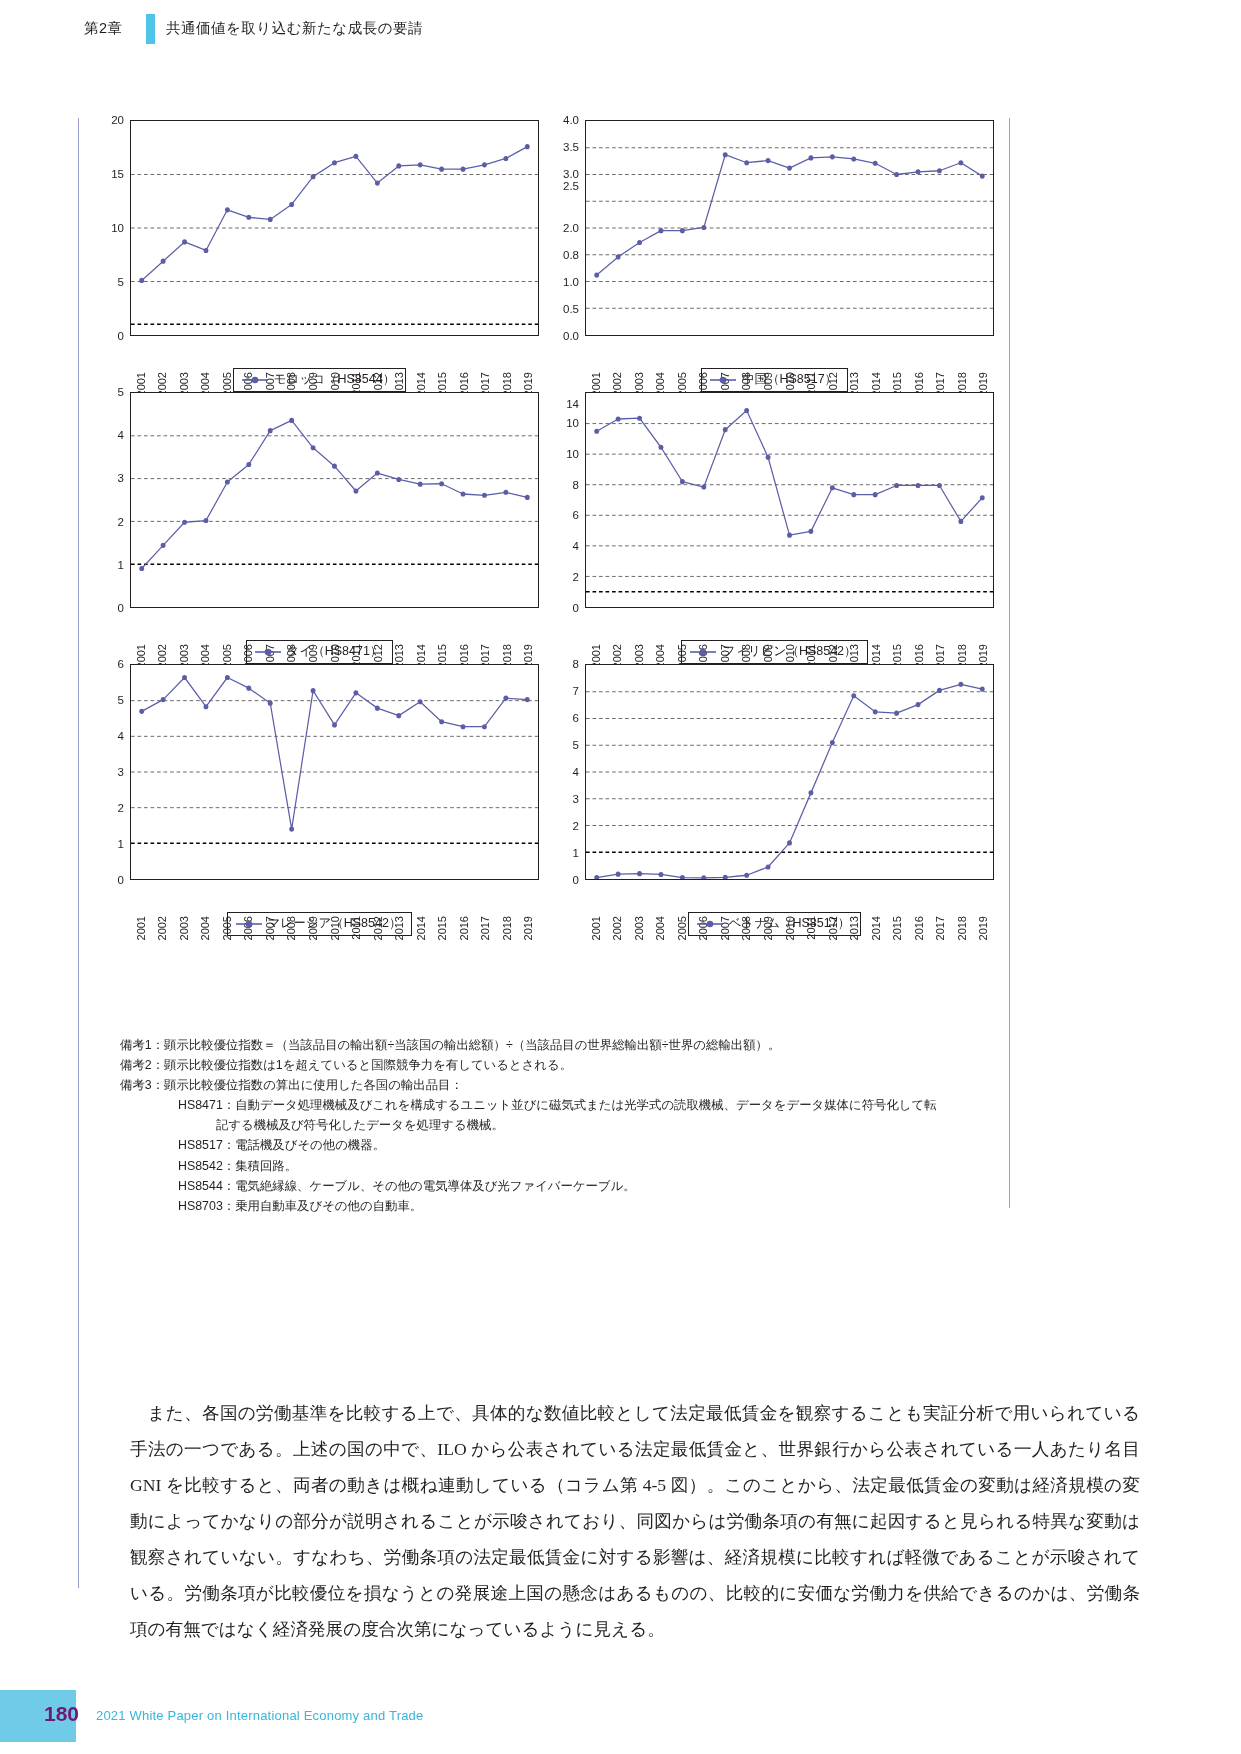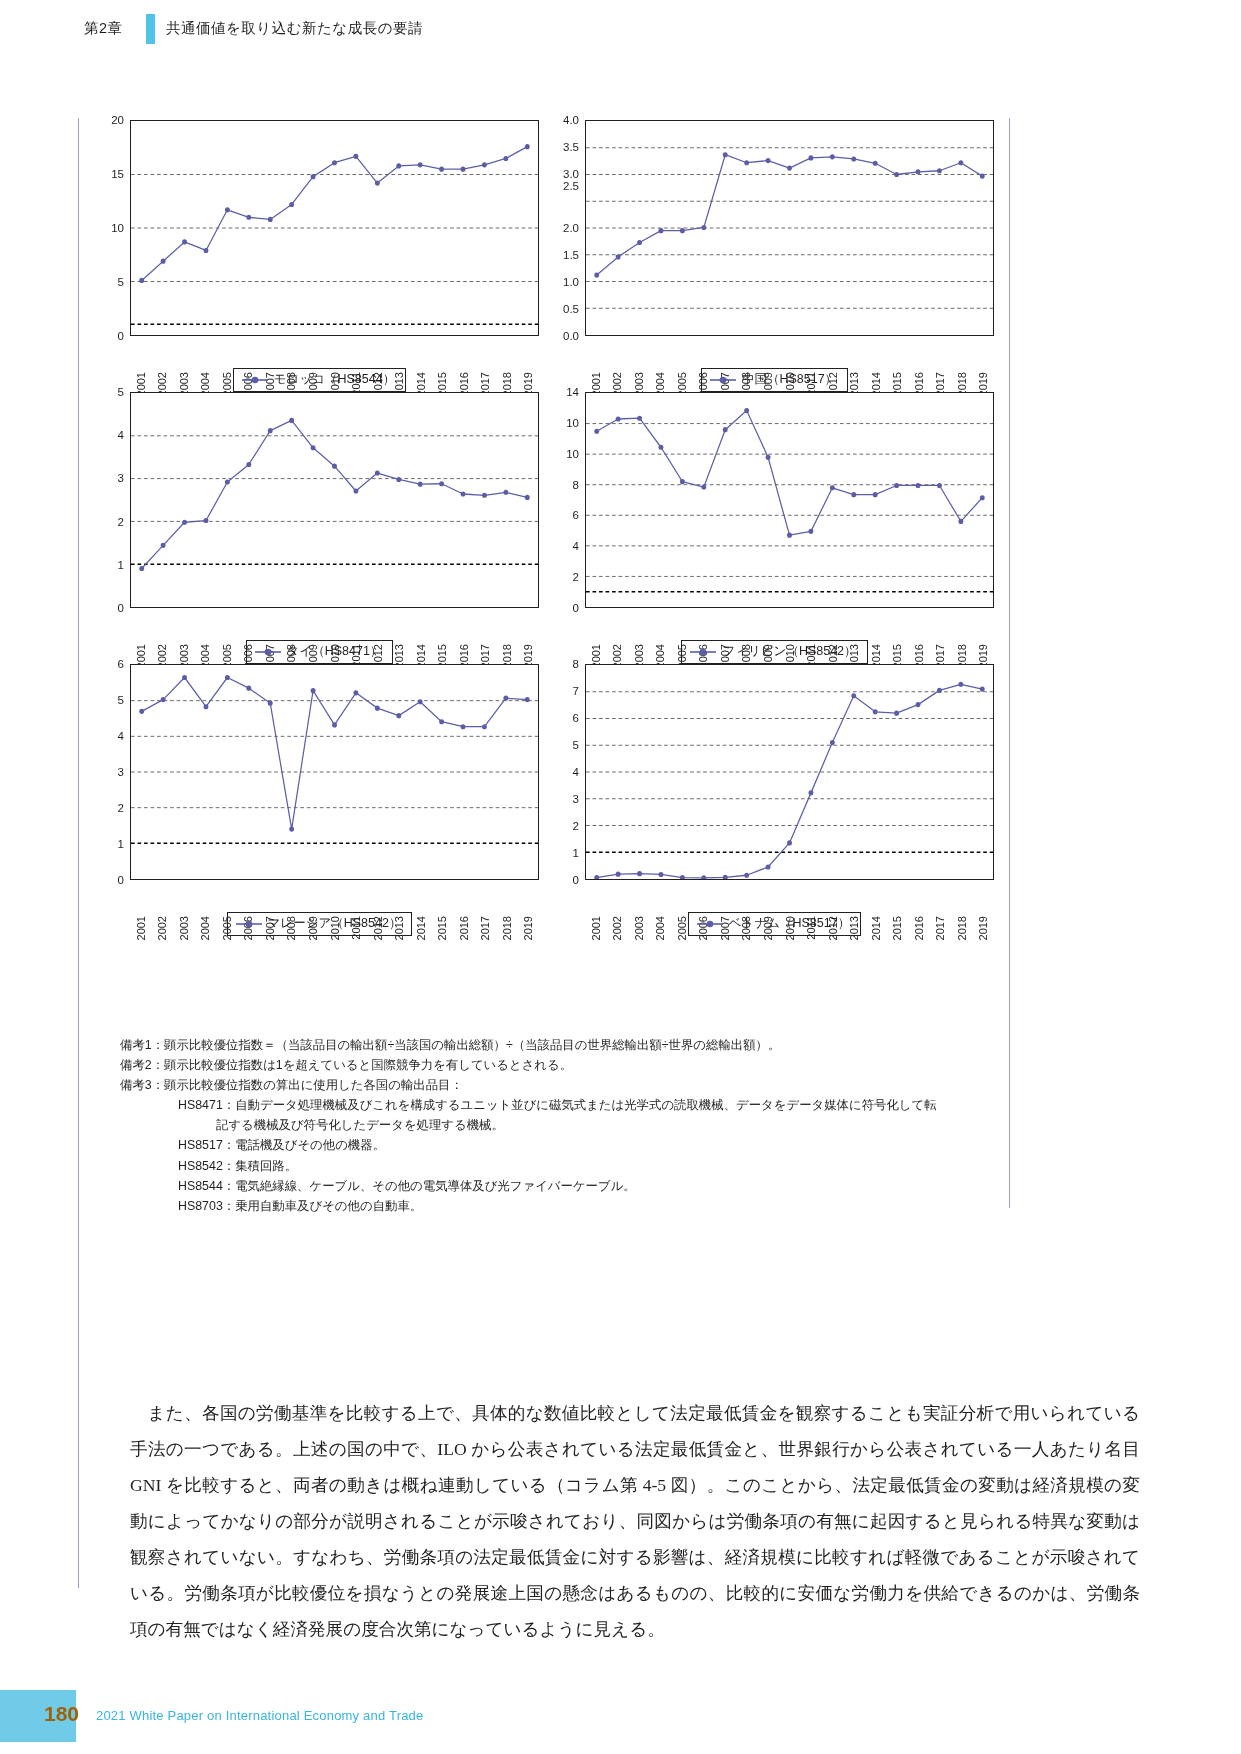--- a/index.html
+++ b/index.html
@@ -113,21 +113,21 @@
   
   .footer-band{
     position:absolute; left:0; top:1690px; width:1241px; height:64px;
   }
   .footer-swatch{
     position:absolute; left:0; top:0; width:76px; height:52px;
     background:#6fcbe8;
   }
   .footer-page{
     position:absolute; left:44px; top:12px;
-    font-size:21px; font-weight:bold; color:#a16207;
+    font-size:21px; font-weight:bold; color:#701a75;
   }
   .footer-text{
     position:absolute; left:96px; top:18px;
     font-size:13px; color:#37b6dd; letter-spacing:.2px;
   }
 </style>
 </head>
 <body>
 
 <div class="page-header">
@@ -214,21 +214,21 @@
         </div>
       </div>
     </div>
     <div class="chart-cell">
       <div class="chart-block">
         <div class="plot-wrap">
           <div class="ylabels">
               <span style="top:216.0px">0.0</span>
               <span style="top:189.0px">0.5</span>
               <span style="top:162.0px">1.0</span>
-              <span style="top:135.0px">1.5</span>
+              <span style="top:135.0px">0.8</span>
               <span style="top:108.0px">2.0</span>
               <span style="top:66px">2.5</span>
               <span style="top:54.0px">3.0</span>
               <span style="top:27.0px">3.5</span>
               <span style="top:0.0px">4.0</span>
             </div>
           <div class="plot">
               <svg preserveAspectRatio="none" viewBox="0 0 1000 500">
                 <line x1="0" y1="437.50" x2="1000" y2="437.50" stroke="#231f20" stroke-width="1.6" stroke-dasharray="9,7"></line>
                 <line x1="0" y1="375.00" x2="1000" y2="375.00" stroke="#231f20" stroke-width="1.6" stroke-dasharray="9,7"></line>
@@ -375,21 +375,21 @@
       <div class="chart-block">
         <div class="plot-wrap">
           <div class="ylabels">
               <span style="top:216.0px">0</span>
               <span style="top:185.1px">2</span>
               <span style="top:154.3px">4</span>
               <span style="top:123.4px">6</span>
               <span style="top:92.6px">8</span>
               <span style="top:61.7px">10</span>
               <span style="top:30.9px">10</span>
-              <span style="top:0.0px">14</span>
+              <span style="top:12px">14</span>
             </div>
           <div class="plot">
               <svg preserveAspectRatio="none" viewBox="0 0 1000 500">
                 <line x1="0" y1="428.57" x2="1000" y2="428.57" stroke="#231f20" stroke-width="1.6" stroke-dasharray="9,7"></line>
                 <line x1="0" y1="357.14" x2="1000" y2="357.14" stroke="#231f20" stroke-width="1.6" stroke-dasharray="9,7"></line>
                 <line x1="0" y1="285.71" x2="1000" y2="285.71" stroke="#231f20" stroke-width="1.6" stroke-dasharray="9,7"></line>
                 <line x1="0" y1="214.29" x2="1000" y2="214.29" stroke="#231f20" stroke-width="1.6" stroke-dasharray="9,7"></line>
                 <line x1="0" y1="142.86" x2="1000" y2="142.86" stroke="#231f20" stroke-width="1.6" stroke-dasharray="9,7"></line>
                 <line x1="0" y1="71.43" x2="1000" y2="71.43" stroke="#231f20" stroke-width="1.6" stroke-dasharray="9,7"></line>
                 <line x1="0" y1="464.29" x2="1000" y2="464.29" stroke="#000" stroke-width="3.4" stroke-dasharray="9,7"></line>

